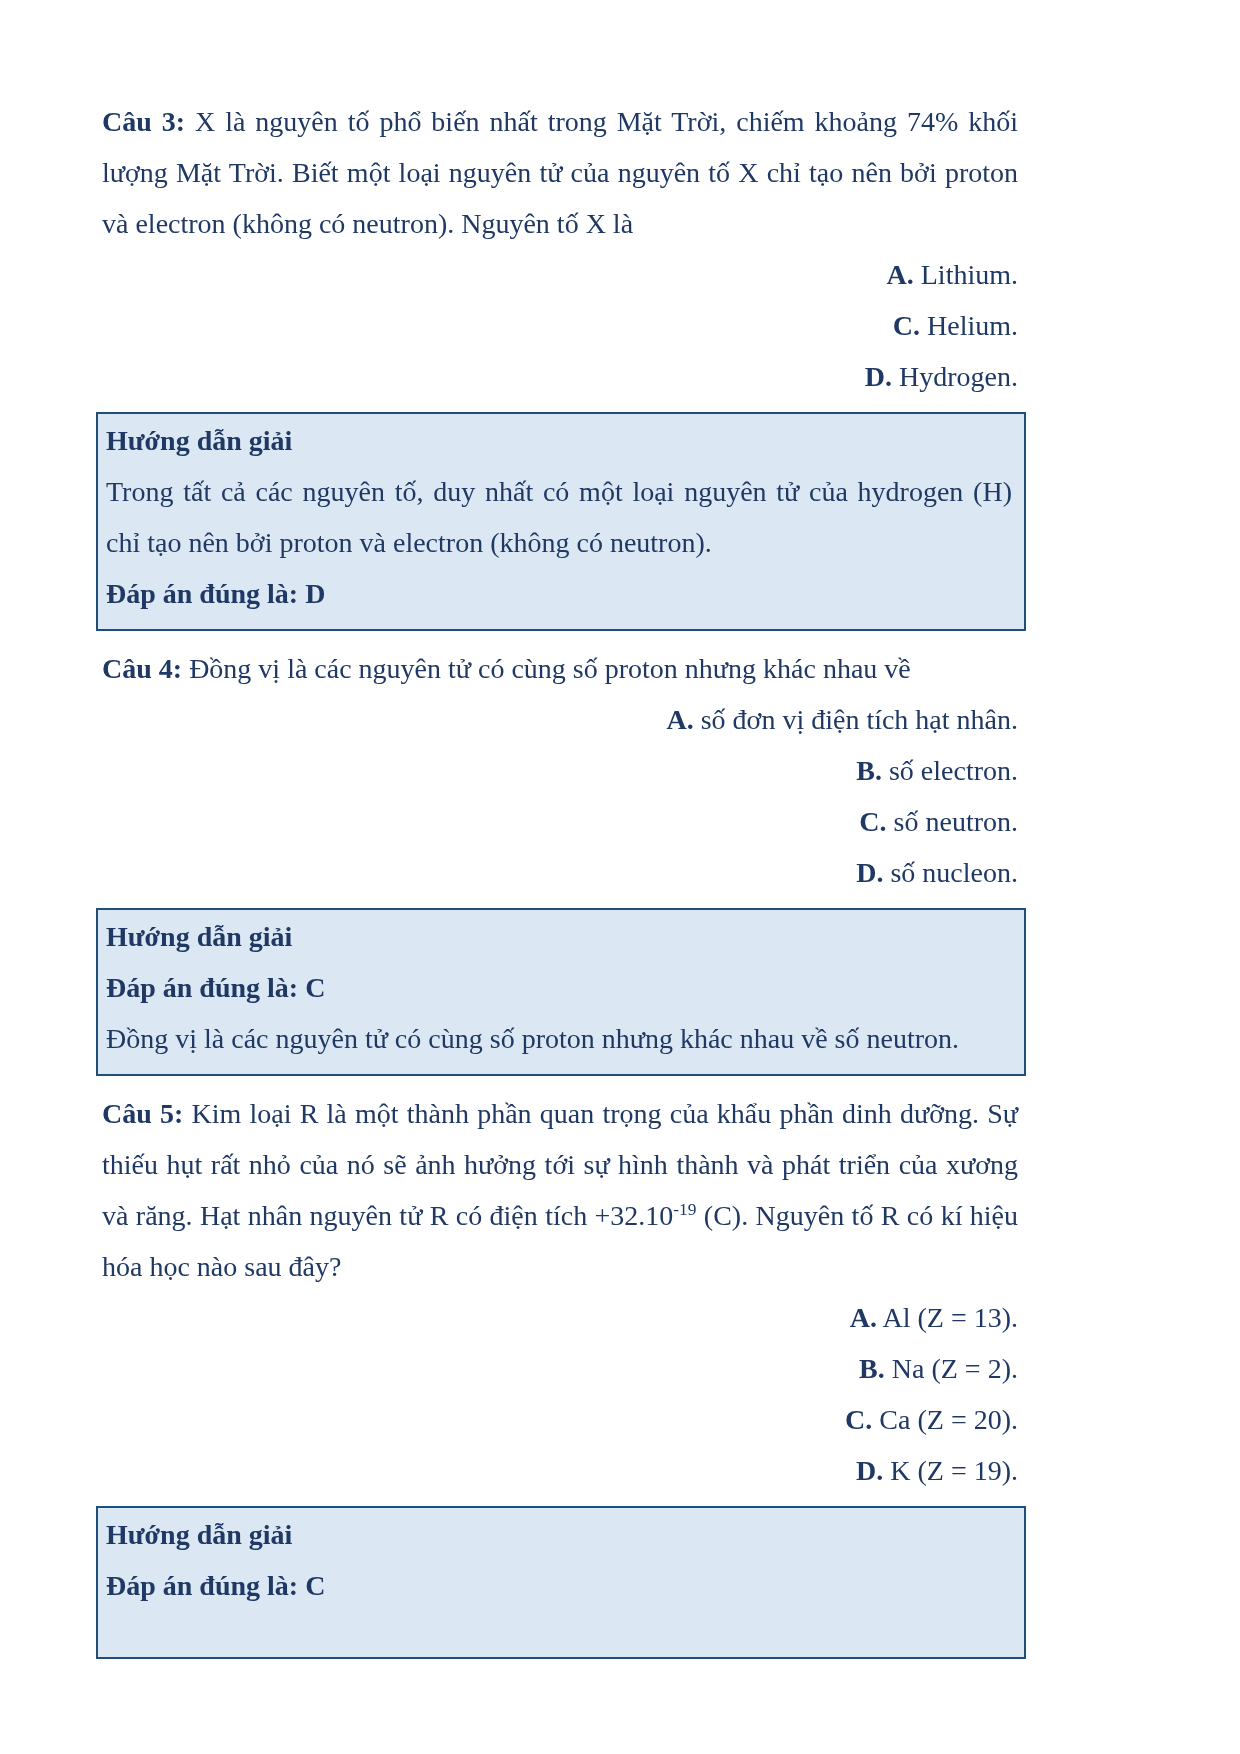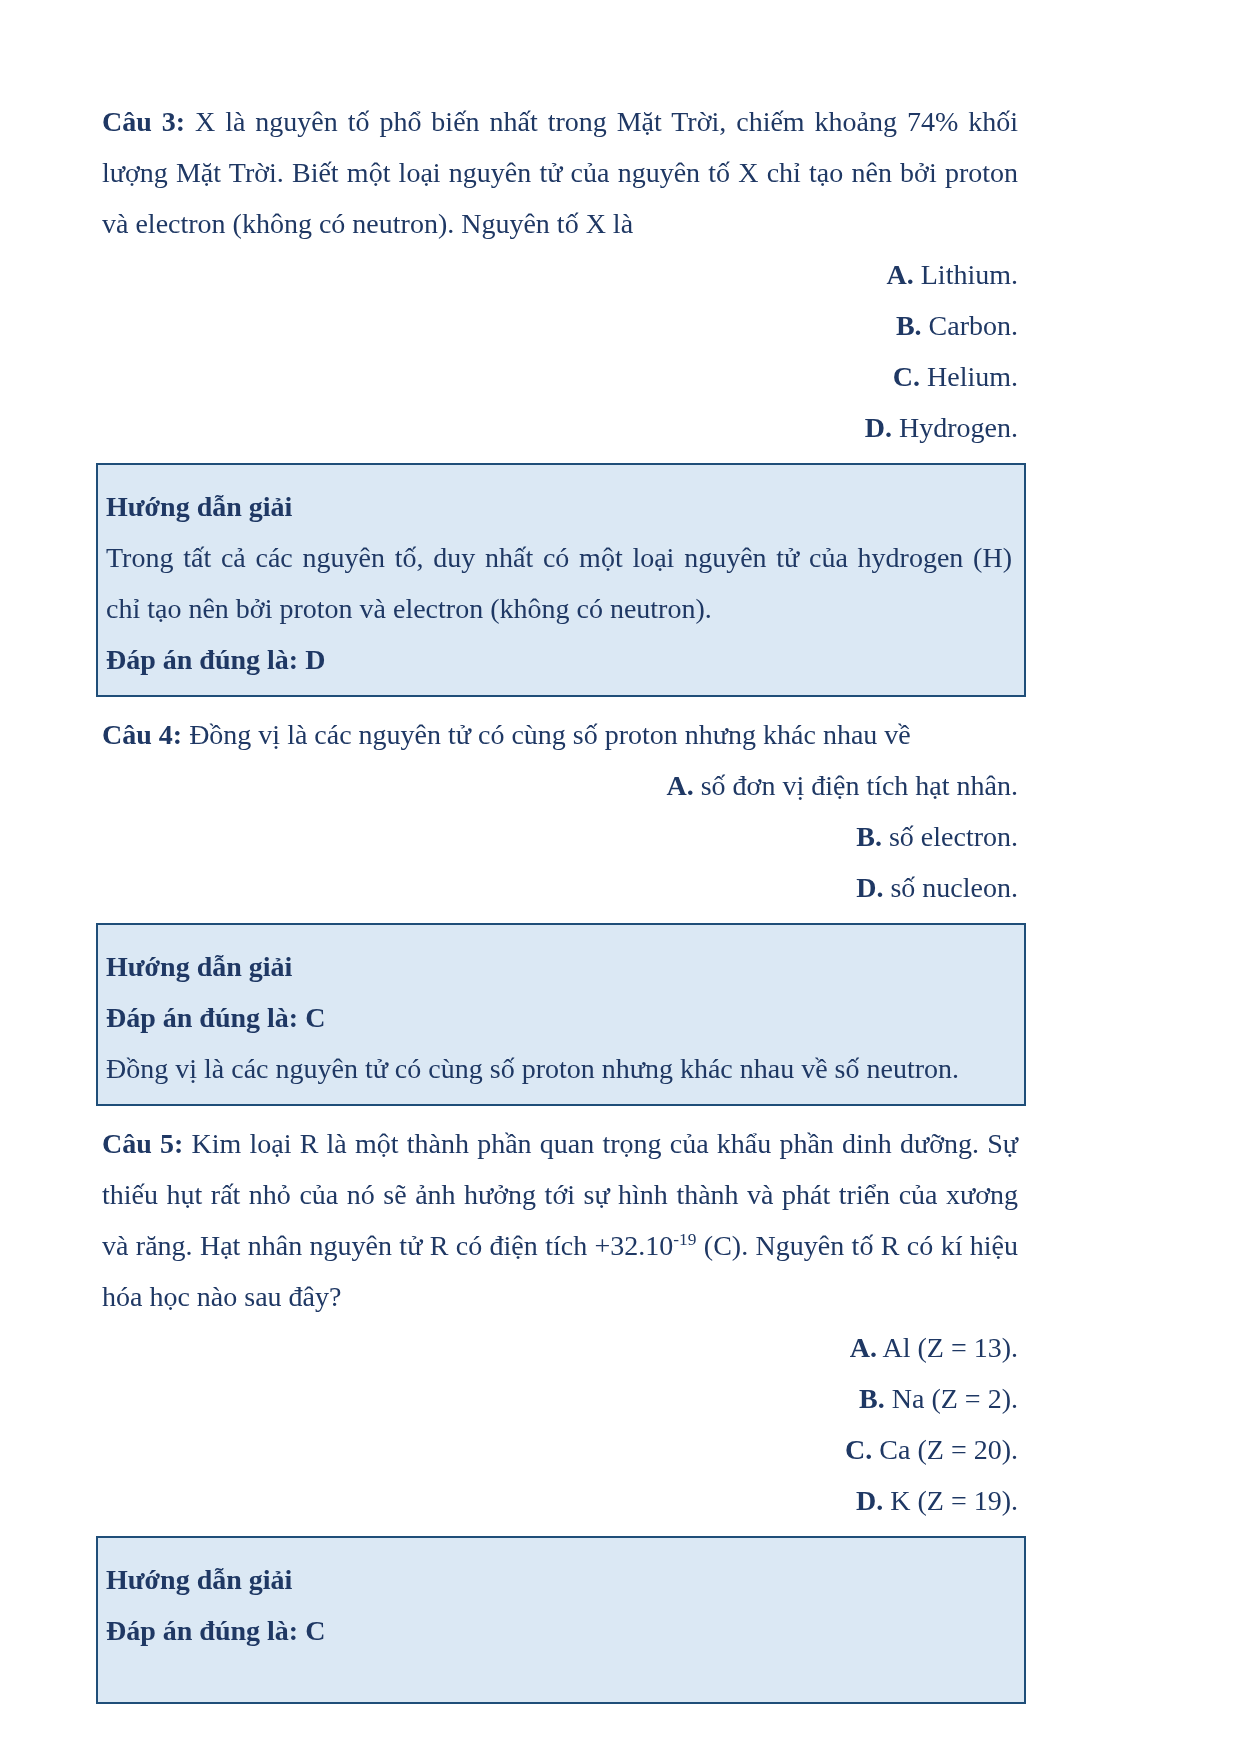--- a/index.html
+++ b/index.html
@@ -34,53 +34,53 @@
   b {
     font-weight: bold;
   }
   .bold {
     font-weight: bold;
   }
   .solution {
     background: #DBE8F4;
     border: 2px solid #1F4E79;
     margin: 10px -8px 12px -6px;
-    padding: 16px 12px 10px 8px;
+    padding: 1px 12px 10px 8px;
   }
   .solution.last {
     padding-bottom: 46px;
   }
   sup {
     font-size: 0.62em;
     line-height: 0;
     vertical-align: super;
   }
 </style>
 </head>
 <body>
 
 <div class="page">
 
   <section>
     <p class="para stem"><b>Câu 3:</b><span> X là nguyên tố phổ biến nhất trong Mặt Trời, chiếm khoảng 74% khối lượng Mặt Trời. Biết một loại nguyên tử của nguyên tố X chỉ tạo nên bởi proton và electron (không có neutron). Nguyên tố X là</span></p>
     <p class="para option"><b>A.</b><span> Lithium.</span></p>
-    <p class="para option"><b>B.</b><span> Carbon.</span></p>
     <p class="para option"><b>C.</b><span> Helium.</span></p>
     <p class="para option"><b>D.</b><span> Hydrogen.</span></p>
     <div class="solution">
       <p class="para bold">Hướng dẫn giải</p>
       <p class="para">Trong tất cả các nguyên tố, duy nhất có một loại nguyên tử của hydrogen (H) chỉ tạo nên bởi proton và electron (không có neutron).</p>
       <p class="para bold">Đáp án đúng là: D</p>
     </div>
   </section>
 
   <section>
     <p class="para stem"><b>Câu 4:</b><span> Đồng vị là các nguyên tử có cùng số proton nhưng khác nhau về</span></p>
     <p class="para option"><b>A.</b><span> số đơn vị điện tích hạt nhân.</span></p>
     <p class="para option"><b>B.</b><span> số electron.</span></p>
+    <p class="para option"><b>C.</b><span> số neutron.</span></p>
     <p class="para option"><b>D.</b><span> số nucleon.</span></p>
     <div class="solution">
       <p class="para bold">Hướng dẫn giải</p>
       <p class="para bold">Đáp án đúng là: C</p>
       <p class="para">Đồng vị là các nguyên tử có cùng số proton nhưng khác nhau về số neutron.</p>
     </div>
   </section>
 
   <section>
     <p class="para stem"><b>Câu 5:</b><span> Kim loại R là một thành phần quan trọng của khẩu phần dinh dưỡng. Sự thiếu hụt rất nhỏ của nó sẽ ảnh hưởng tới sự hình thành và phát triển của xương và răng. Hạt nhân nguyên tử R có điện tích +32.10</span><sup>-19</sup><span> (C). Nguyên tố R có kí hiệu hóa học nào sau đây?</span></p>

